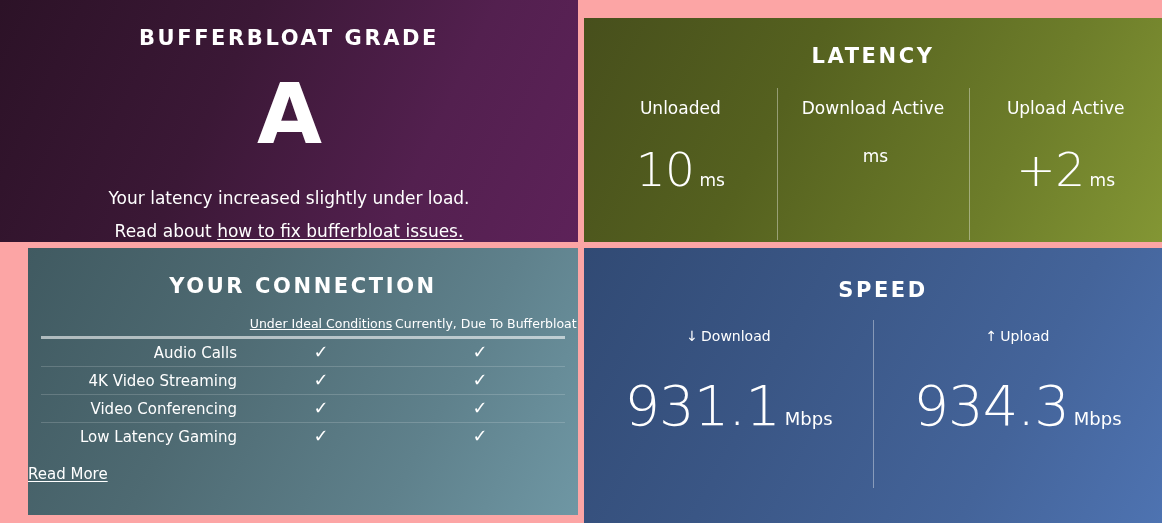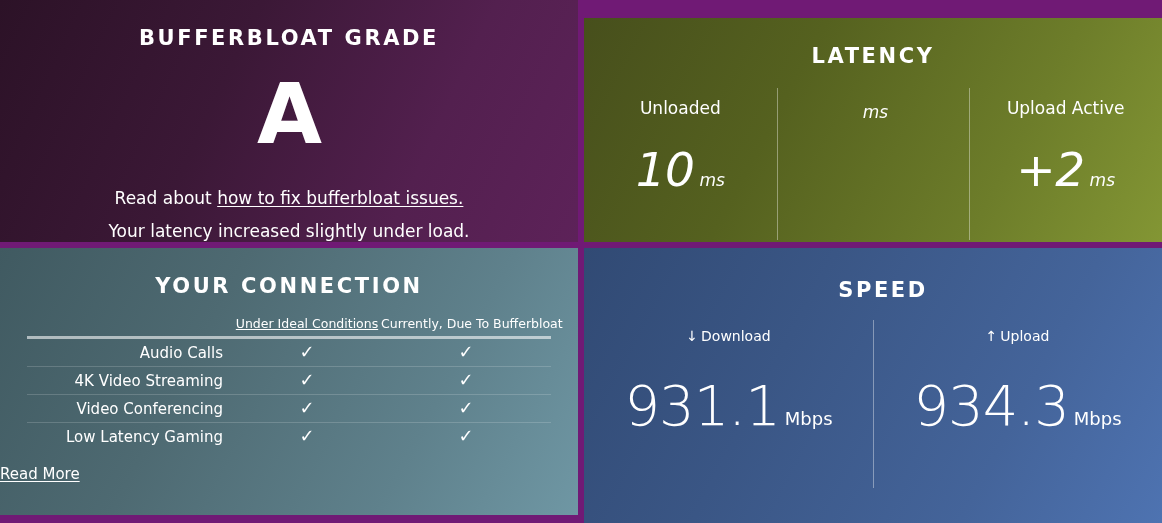--- a/index.html
+++ b/index.html
@@ -10,42 +10,42 @@
   body {
     font-family: "DejaVu Sans", "Liberation Sans", sans-serif;
     -webkit-font-smoothing: antialiased;
   }
   #app {
     width: 1162px;
     height: 523px;
     display: grid;
     grid-template-columns: 581px 581px;
     grid-template-rows: 245px 278px;
-    background: #701a75;
+    background: #fca5a5;
     box-sizing: border-box;
     overflow: hidden;
   }
   .panel {
     position: relative;
     color: #ffffff;
     box-sizing: border-box;
     overflow: hidden;
   }
   .panel-inner {
     position: absolute;
     inset: 0;
     display: flex;
     flex-direction: column;
     align-items: center;
   }
 
   
   .p-grade   { padding: 0 3px 3px 0; }
   .p-latency { padding: 18px 0 3px 3px; }
-  .p-conn    { padding: 3px 3px 8px 0; }
+  .p-conn    { padding: 3px 3px 8px 0; margin-left: 28px; }
   .p-speed   { padding: 3px 0 0 3px; }
   .surface {
     width: 100%;
     height: 100%;
     position: relative;
     overflow: hidden;
   }
 
   .bg-grade   { background: linear-gradient(115deg, #2c1227 0%, #3b1836 38%, #53204f 72%, #5d2259 100%); }
   .bg-latency { background: linear-gradient(118deg, #474f1c 0%, #55611f 35%, #6d7d2a 72%, #839634 100%); }
@@ -98,41 +98,39 @@
     width: 100%;
     margin-top: 30px;
     flex: 1;
   }
   .lat-col {
     flex: 1;
     display: flex;
     flex-direction: column;
     align-items: center;
     position: relative;
-    gap: 24px;
   }
   .lat-col + .lat-col::before {
     content: "";
     position: absolute;
     left: 0;
     top: -10px;
     height: 152px;
     width: 1px;
     background: rgba(255,255,255,0.38);
   }
   .lat-label {
     font-size: 17px;
     font-weight: 400;
   }
   .lat-value {
-    margin-top: 4px;
+    margin-top: 28px;
     display: flex;
     align-items: baseline;
     justify-content: center;
-    font-style: italic;
   }
   .lat-num {
     font-size: 47px;
     font-weight: 300;
     line-height: 1;
     letter-spacing: -0.5px;
   }
   .lat-unit {
     font-size: 17px;
     font-weight: 400;
@@ -236,22 +234,22 @@
 
 <div id="app">
 
   <div class="panel p-grade">
     <div class="surface bg-grade">
       <div class="panel-inner">
         <div class="grade-body">
           <div class="card-title grade-title">BUFFERBLOAT GRADE</div>
           <div class="grade-letter">A</div>
           <div class="grade-sub">
+            <span class="line">Your latency increased slightly under load.</span>
             <span class="line"><span>Read about </span><a class="inline-link" href="#">how to fix bufferbloat issues.</a></span>
-            <span class="line">Your latency increased slightly under load.</span>
           </div>
         </div>
       </div>
     </div>
   </div>
 
   <div class="panel p-latency">
     <div class="surface bg-latency">
       <div class="panel-inner">
         <div class="card-title lat-title">LATENCY</div>
@@ -259,20 +257,21 @@
 
           <div class="lat-col">
             <div class="lat-label">Unloaded</div>
             <div class="lat-value">
               <span class="lat-num">10</span>
               <span class="lat-unit">ms</span>
             </div>
           </div>
 
           <div class="lat-col">
+            <div class="lat-label">Download Active</div>
             <div class="lat-value">
               <span class="lat-unit">ms</span>
             </div>
           </div>
 
           <div class="lat-col">
             <div class="lat-label">Upload Active</div>
             <div class="lat-value">
               <span class="lat-num">+2</span>
               <span class="lat-unit">ms</span>

